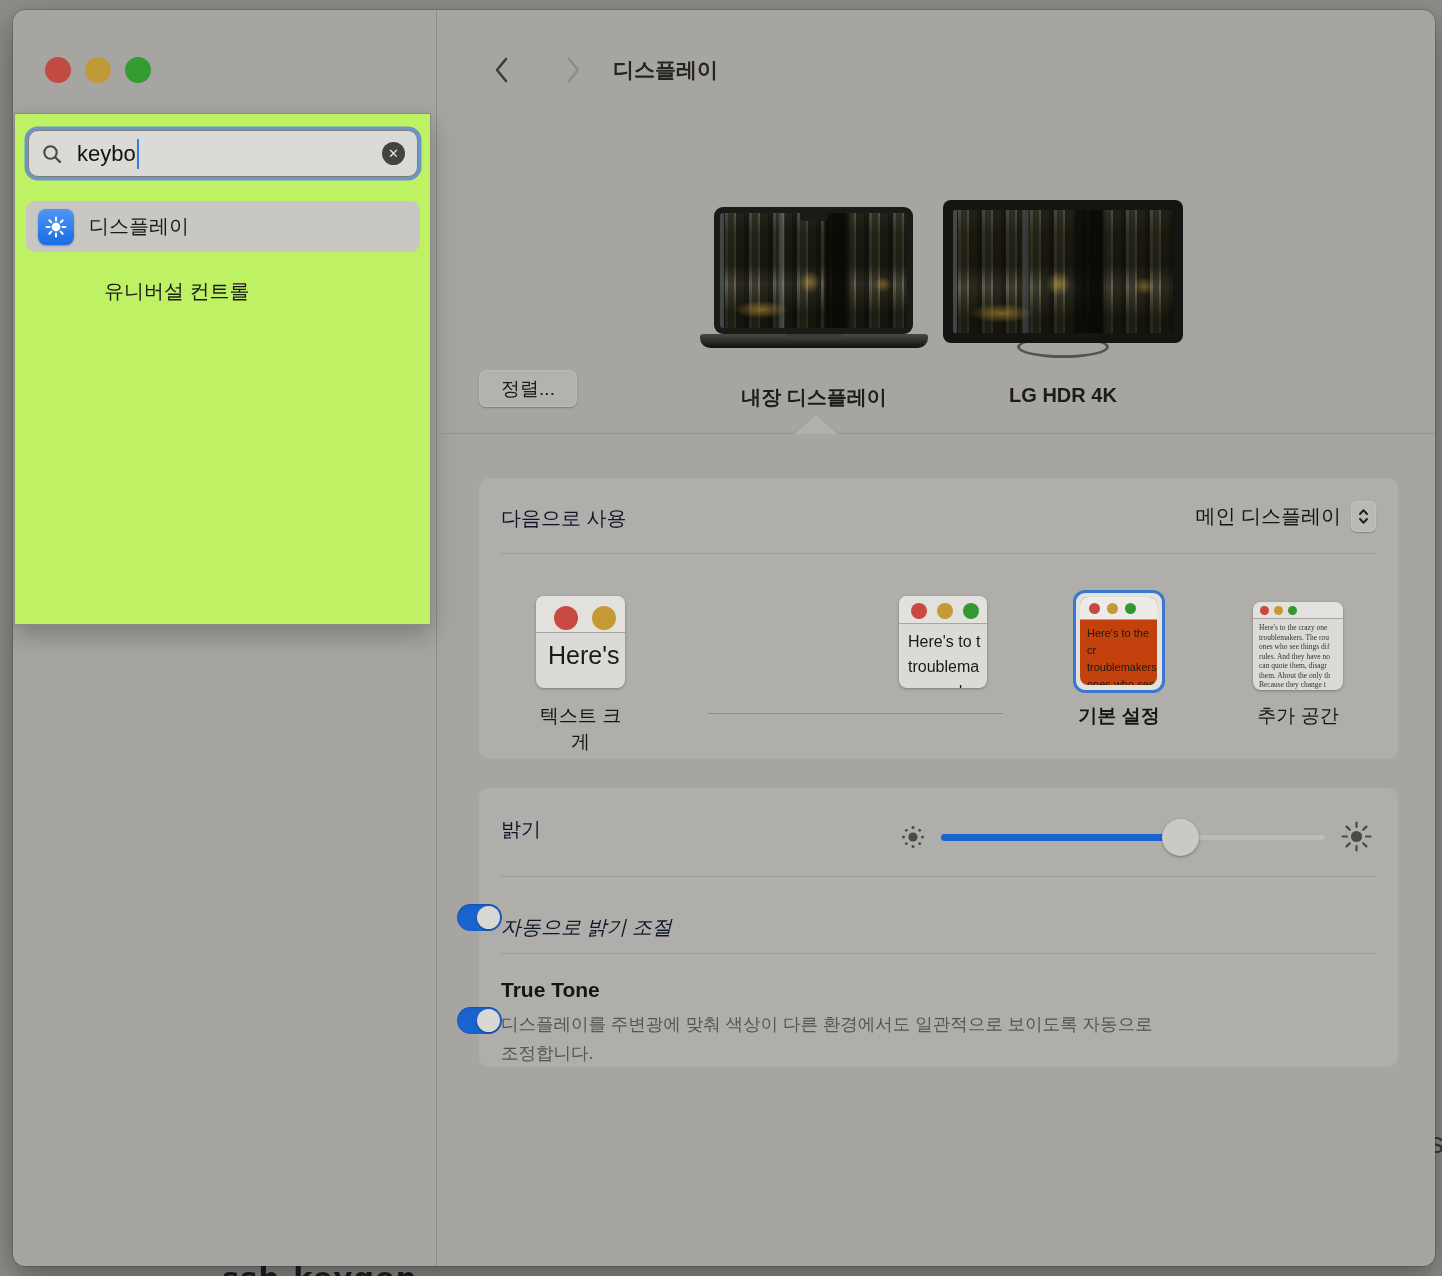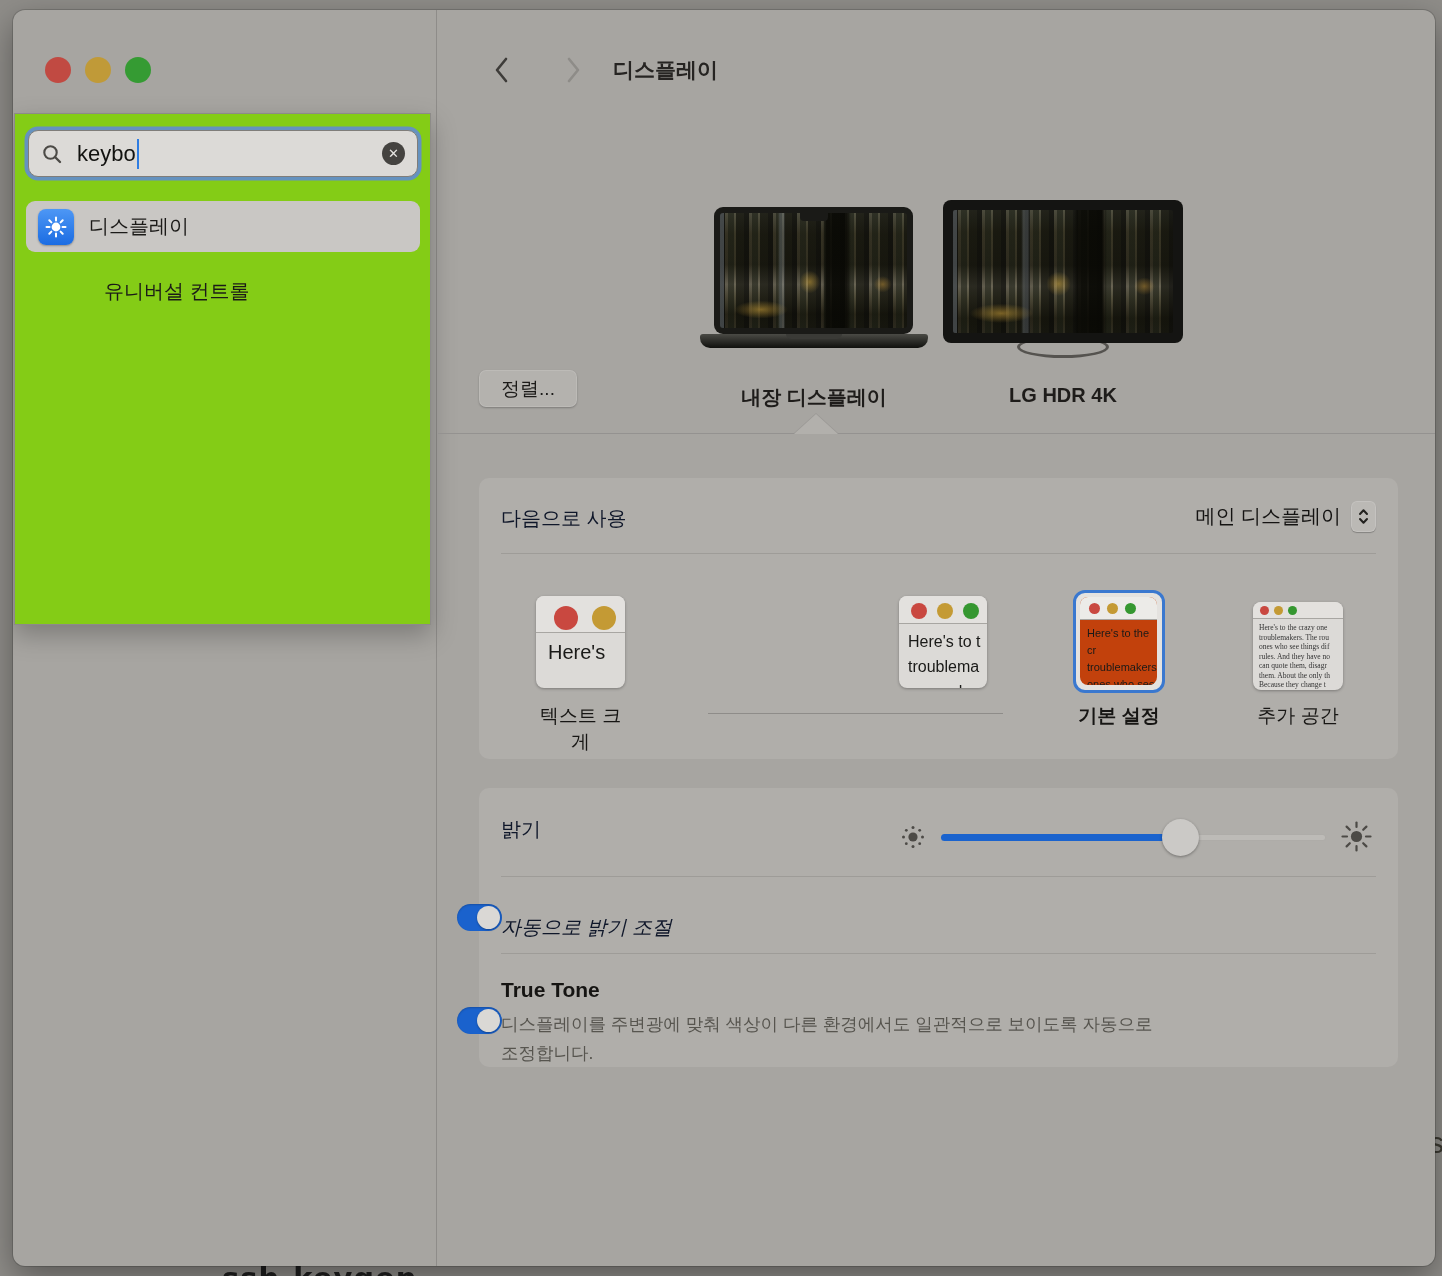--- a/index.html
+++ b/index.html
@@ -24,21 +24,21 @@
   }
 
   
   .sidebar { position:absolute; left:0; top:0; width:424px; height:100%; border-right:1px solid #8e8c89; }
   .traffic { position:absolute; top:47px; left:32px; display:flex; gap:14px; }
   .traffic span { width:26px; height:26px; border-radius:50%; display:block; }
   .tl-red { background:#c14a42; } .tl-yellow { background:#c09a38; } .tl-green { background:#359b33; }
 
   .search-popup {
     position:absolute; left:1px; top:103px; width:417px; height:512px;
-    background:#84cc16; border:1px solid #8d8b88;
+    background:#bef264; border:1px solid #8d8b88;
     box-shadow:0 10px 24px rgba(0,0,0,.25);
   }
   .search-field {
     position:absolute; left:13px; top:16px; width:390px; height:47px;
     background:#dcdad7; border:1px solid #7f7d7a; border-radius:10px;
     box-shadow:0 0 0 3.5px rgba(98,140,210,.9);
     display:flex; align-items:center; padding:0 12px;
   }
   .search-field .mag { flex:0 0 auto; margin-right:14px; display:flex; }
   .search-text { font-size:22px; color:#121210; }
@@ -262,21 +262,21 @@
       </div>
       <div class="hsep" style="top:75px;"></div>
 
       <div class="thumb" style="left:57px; width:89px; height:92px;">
         <div class="bar" style="height:37px;">
           <div class="dots" style="left:18px; top:10px; gap:14px;">
               <i class="d-red" style="width:24px;height:24px;"></i>
               <i class="d-yellow" style="width:24px;height:24px;"></i>
             </div>
         </div>
-        <div class="body" style="font-size:20px; padding:8px 0 0 12px; font-weight:500;">Here's</div>
+        <div class="body" style="font-size:25px; padding:8px 0 0 12px; font-weight:500;">Here's</div>
       </div>
 
 
       <div class="thumb" style="left:420px; width:88px; height:92px;">
         <div class="bar" style="height:28px;">
           <div class="dots" style="left:12px; top:7px; gap:10px;">
               <i class="d-red" style="width:16px;height:16px;"></i>
               <i class="d-yellow" style="width:16px;height:16px;"></i>
               <i class="d-green" style="width:16px;height:16px;"></i>
             </div>

